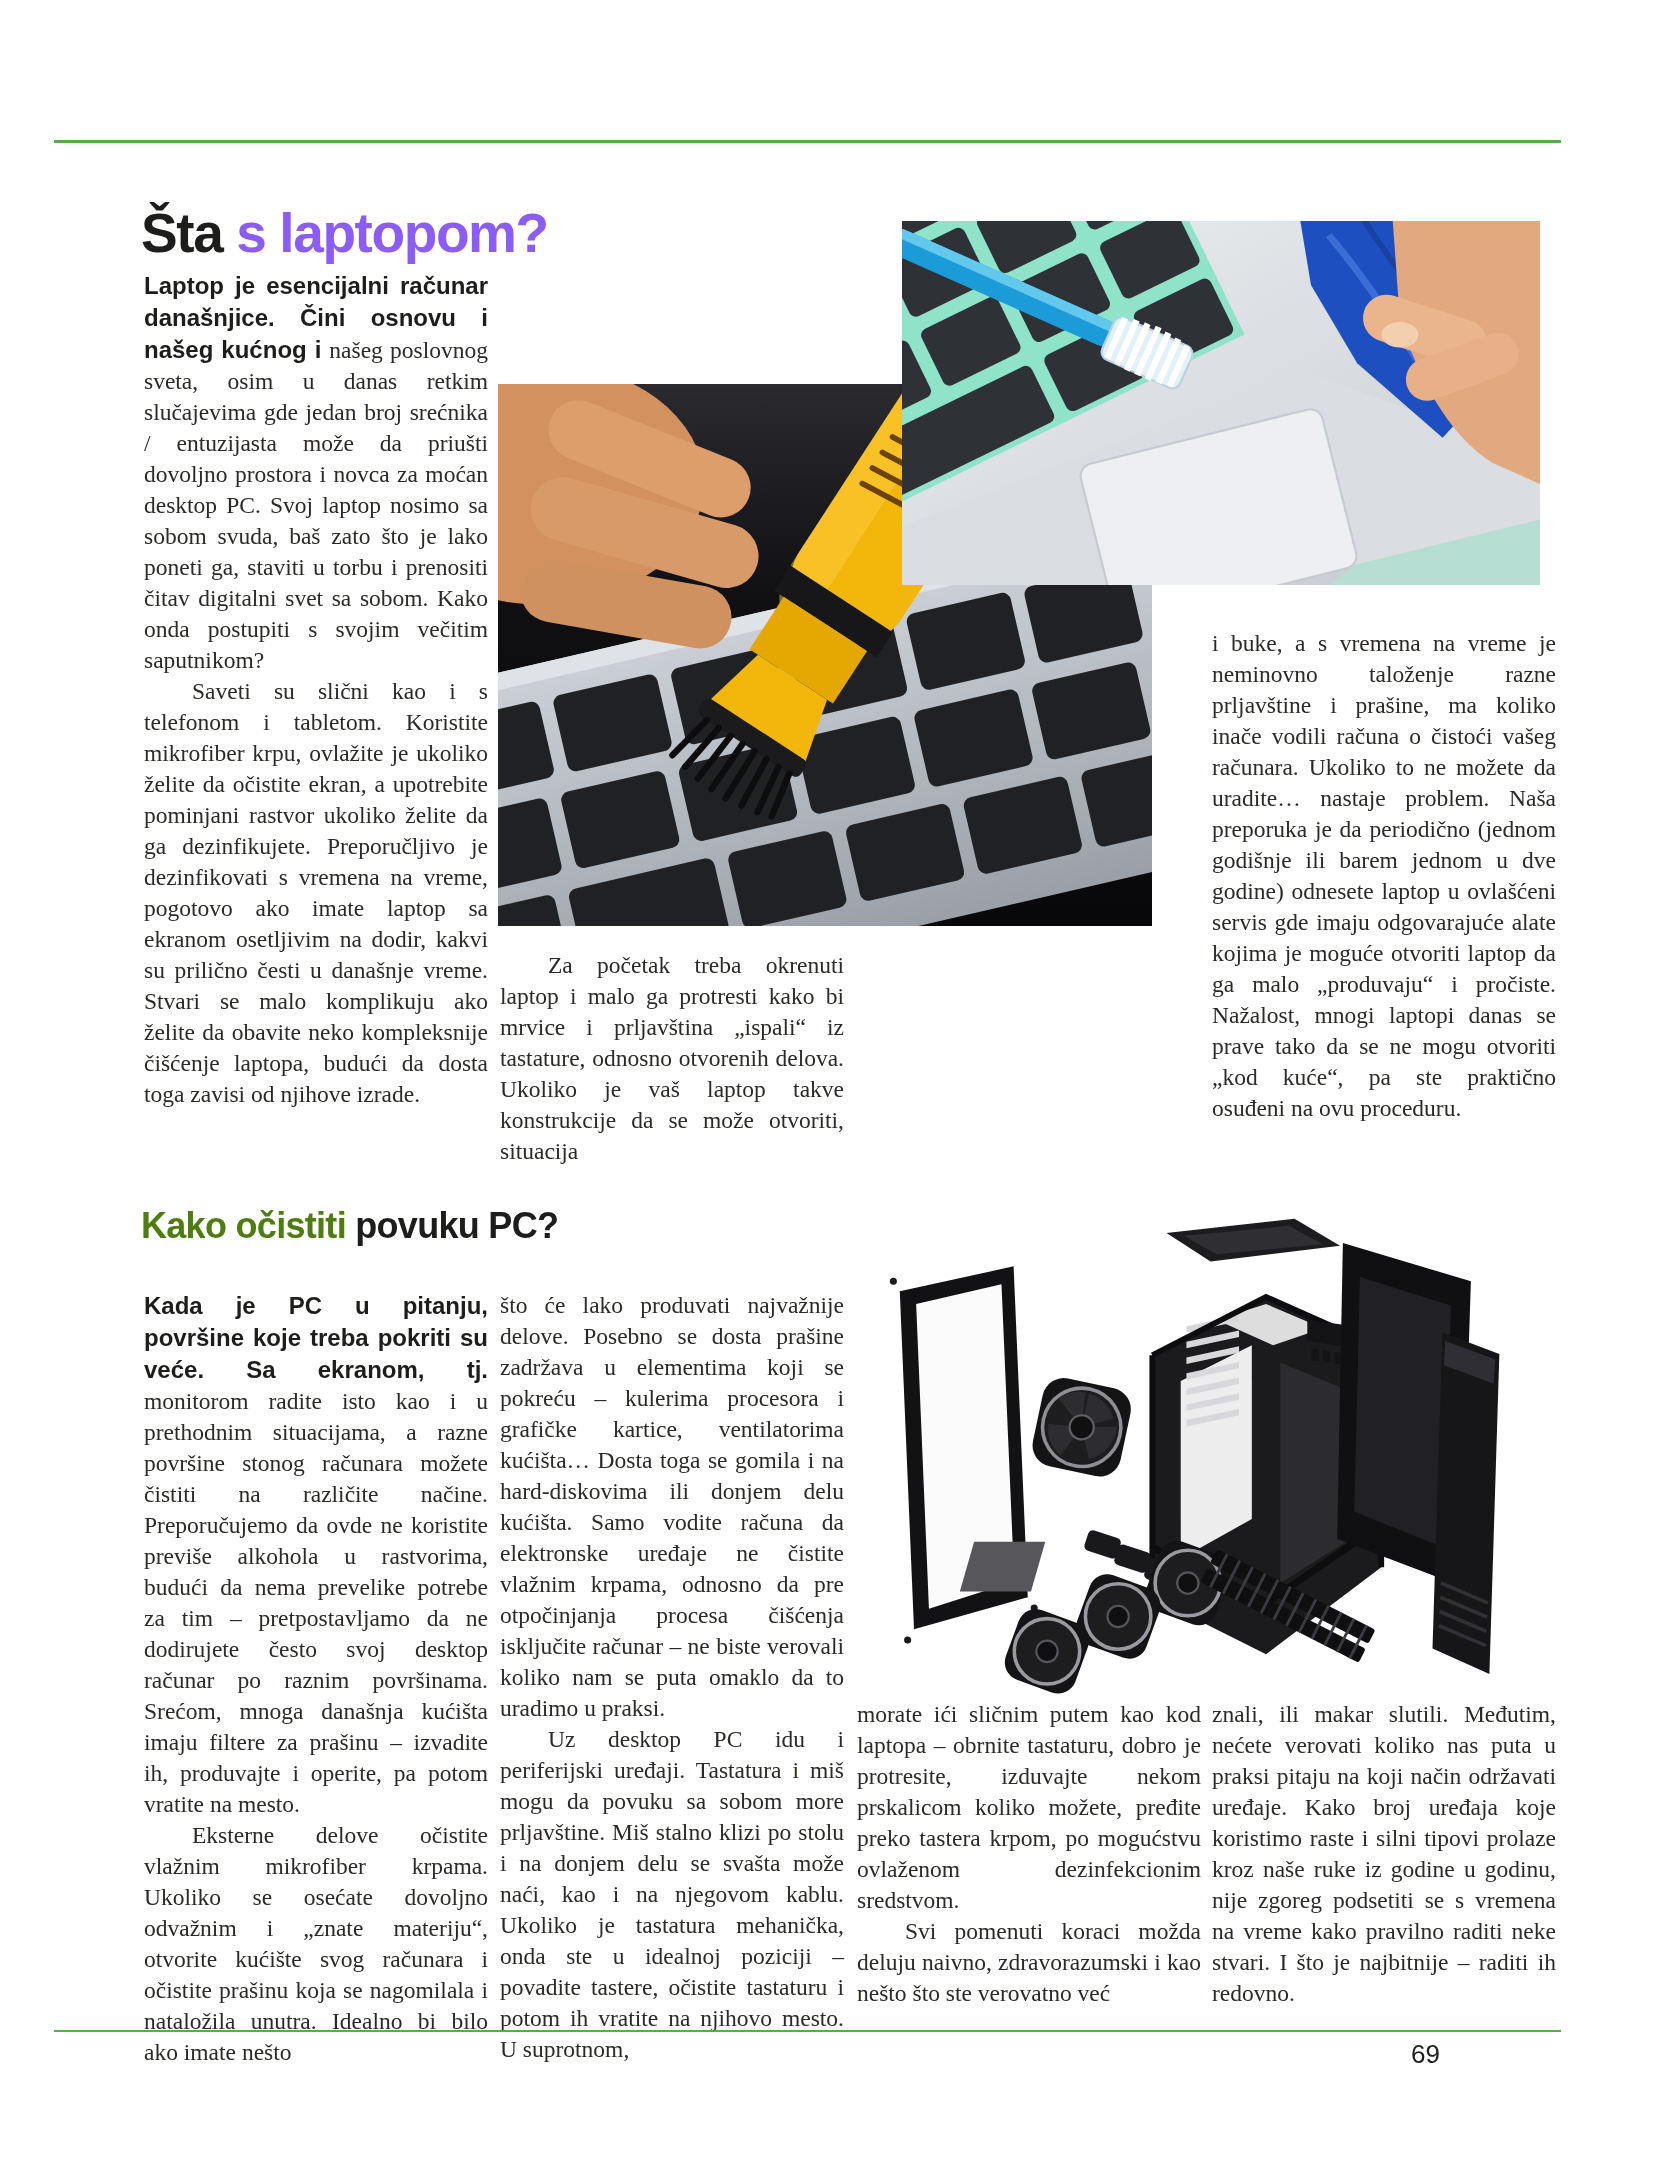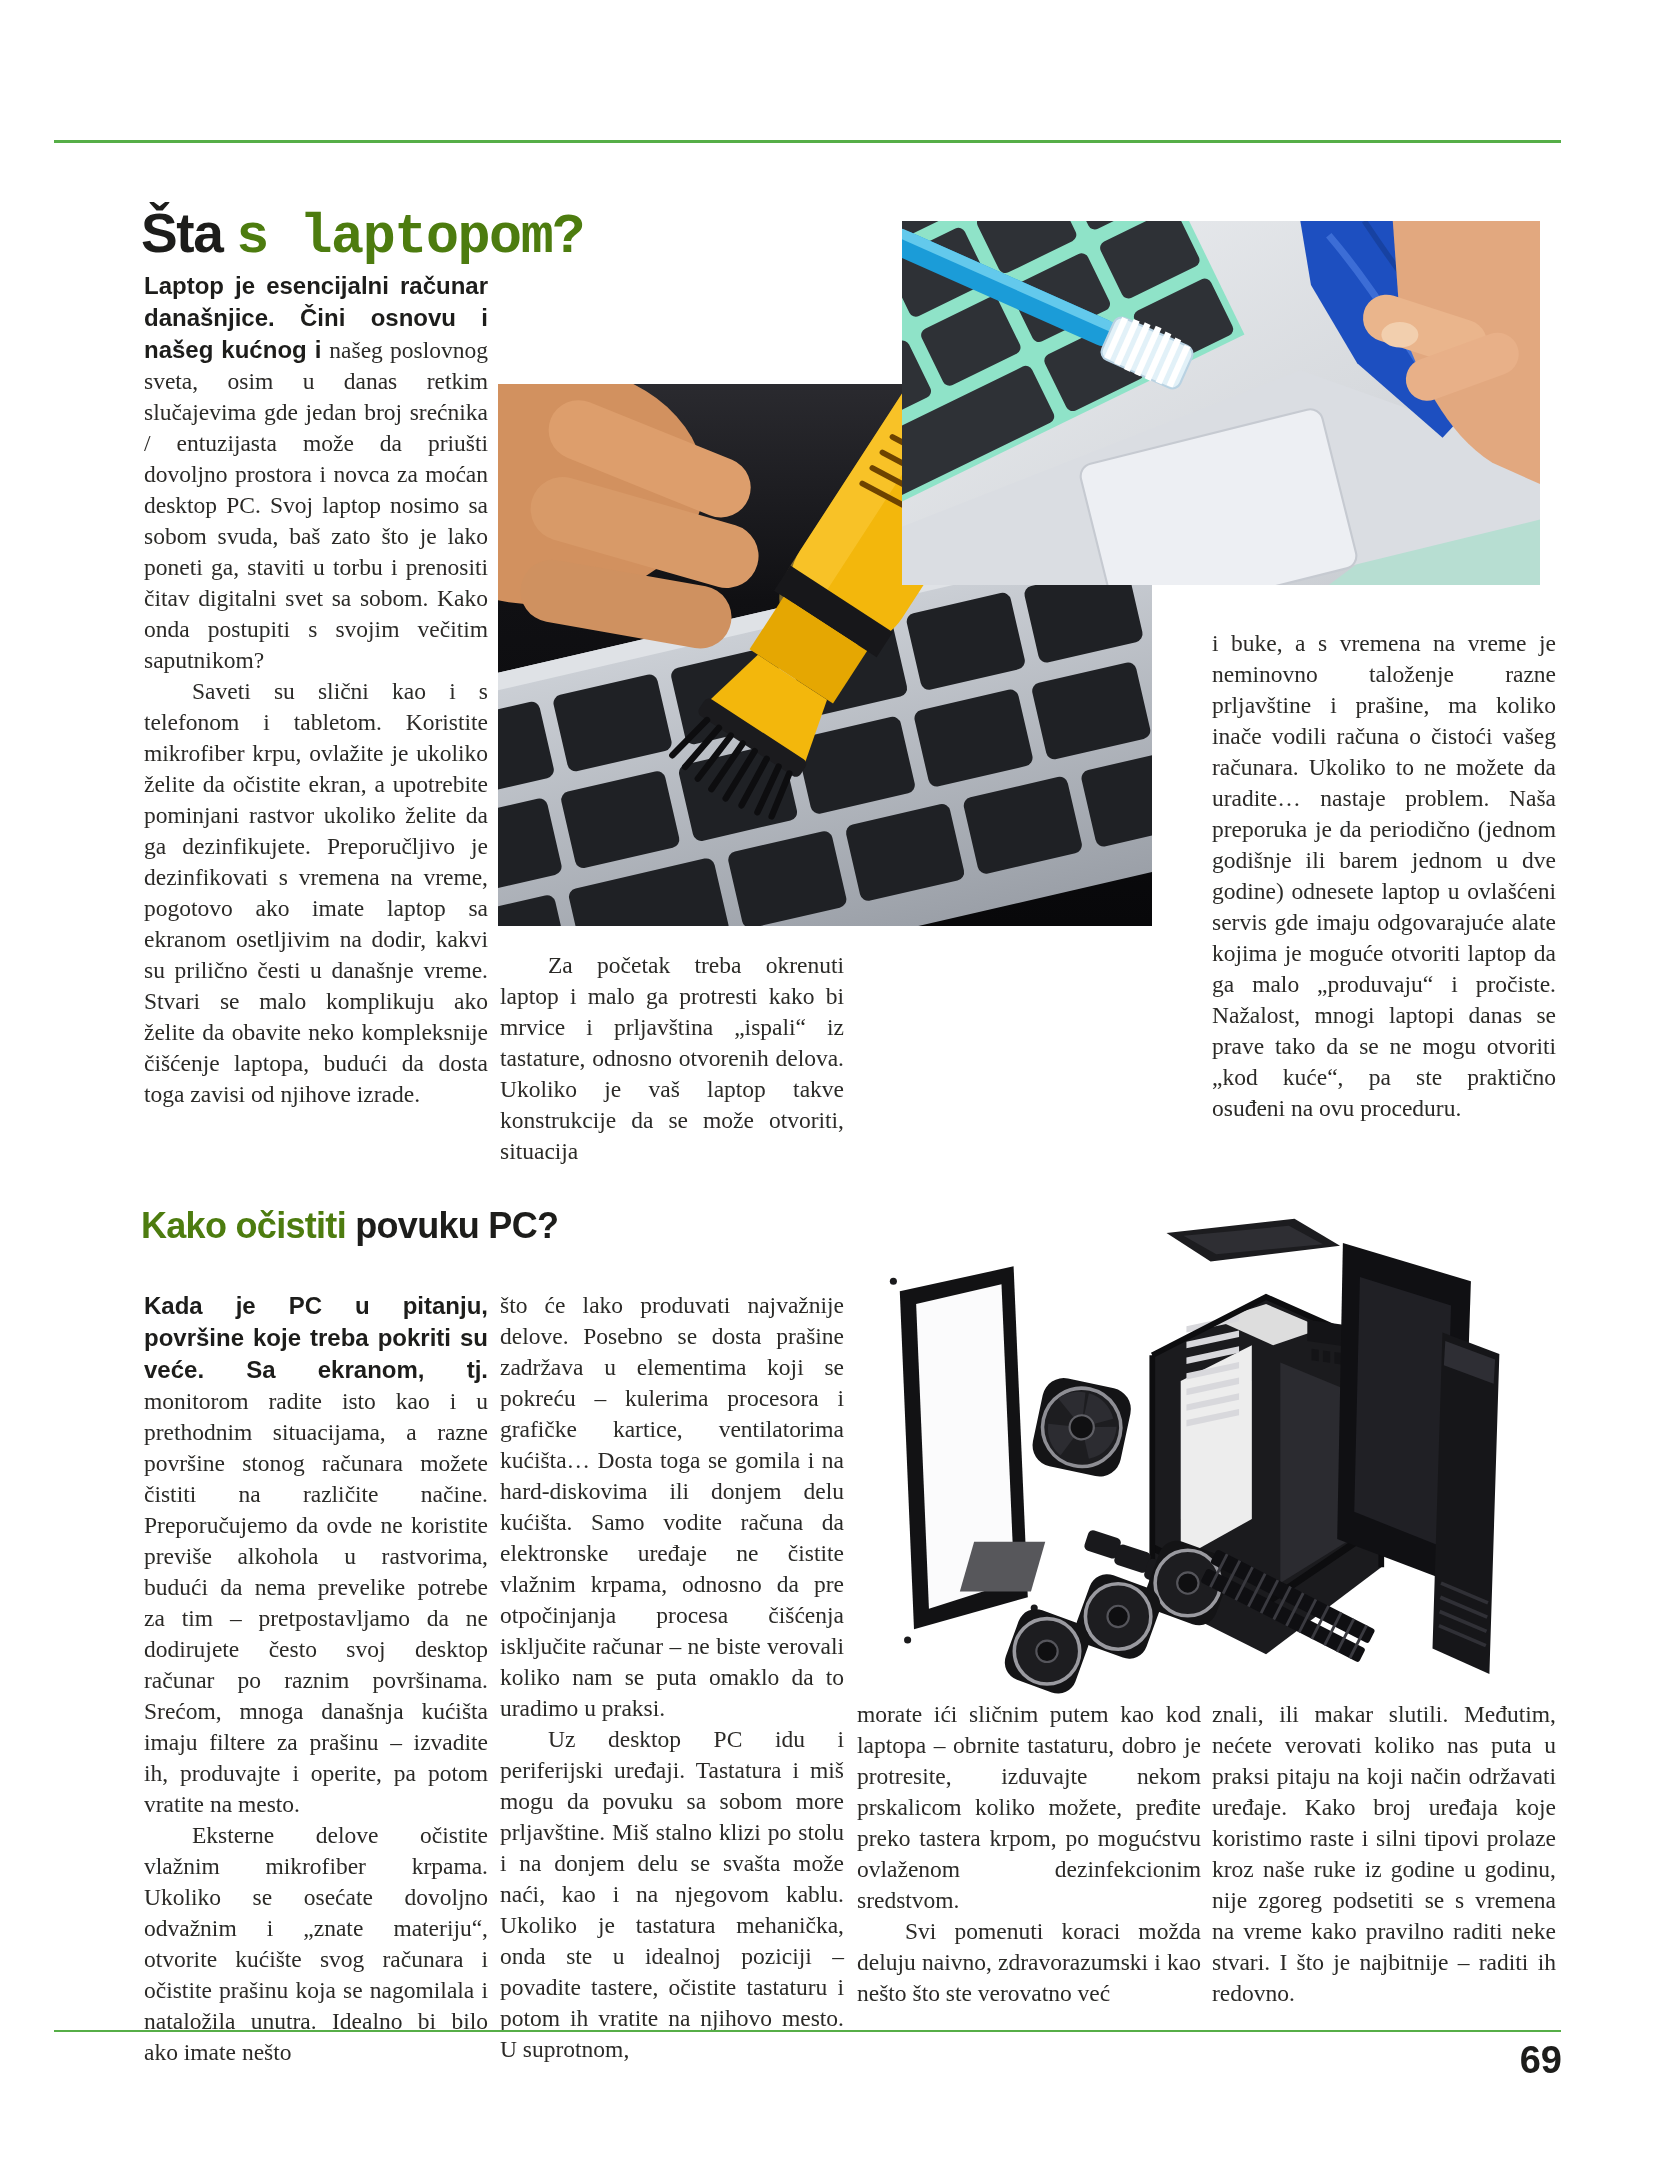--- a/index.html
+++ b/index.html
@@ -5,21 +5,21 @@
   html,body{margin:0;padding:0;background:#ffffff;}
   #page{position:relative;width:1679px;height:2183px;background:#ffffff;overflow:hidden;
         font-family:"Liberation Serif",serif;color:#2b2a27;}
   .rule{position:absolute;background:#56ae47;height:2.8px;}
   .rule-top{left:54px;top:140px;width:1507px;}
   .rule-bottom{left:54px;top:2030px;width:1507px;height:2.1px;}
 
   .main-title{position:absolute;left:141px;top:201px;margin:0;
       font-family:"Liberation Sans",sans-serif;font-weight:700;font-size:55px;
       letter-spacing:-1.4px;color:#1d1d1b;white-space:nowrap;}
-  .main-title .green{color:#4d7c0f;font-family:Liberation Mono, monospace;}
+  .main-title .green{color:#8b5cf6;}
 
   .sec2-title{position:absolute;left:141px;top:1205px;margin:0;
       font-family:"Liberation Sans",sans-serif;font-weight:700;font-size:36px;
       letter-spacing:-0.7px;color:#1d1d1b;white-space:nowrap;}
   .sec2-title .red{color:#4d7c0f;}
 
   .col{position:absolute;width:344px;font-size:23.5px;line-height:31px;text-align:justify;}
   .col p{margin:0;}
   .col p.ind{text-indent:48px;}
   .lead{font-family:"Liberation Sans",sans-serif;font-weight:700;
@@ -34,22 +34,22 @@
   #s2-col2{left:500px;top:1290px;}
   #s2-col3{left:857px;top:1699px;}
   #s2-col4{left:1212px;top:1699px;}
 
   .photo{position:absolute;display:block;}
   #photo-vacuum{left:498px;top:384px;width:654px;height:542px;}
   #photo-brush{left:902px;top:221px;width:638px;height:364px;}
   #pc-illustration{left:882px;top:1213px;width:633px;height:491px;}
 
   .page-number{position:absolute;left:1411px;top:2039px;width:151px;margin:0;
-      text-align:right;font-family:"Liberation Sans",sans-serif;font-weight:700;
-      font-size:38px;color:#1d1d1b;}
+      text-align:left;font-family:"Liberation Sans",sans-serif;font-weight:400;
+      font-size:26px;color:#1d1d1b;}
 </style>
 </head>
 <body>
 
 <div id="page">
 
   <div class="rule rule-top"></div>
 
   <h1 class="main-title"><span>Šta </span><span class="green">s laptopom?</span></h1>
 

